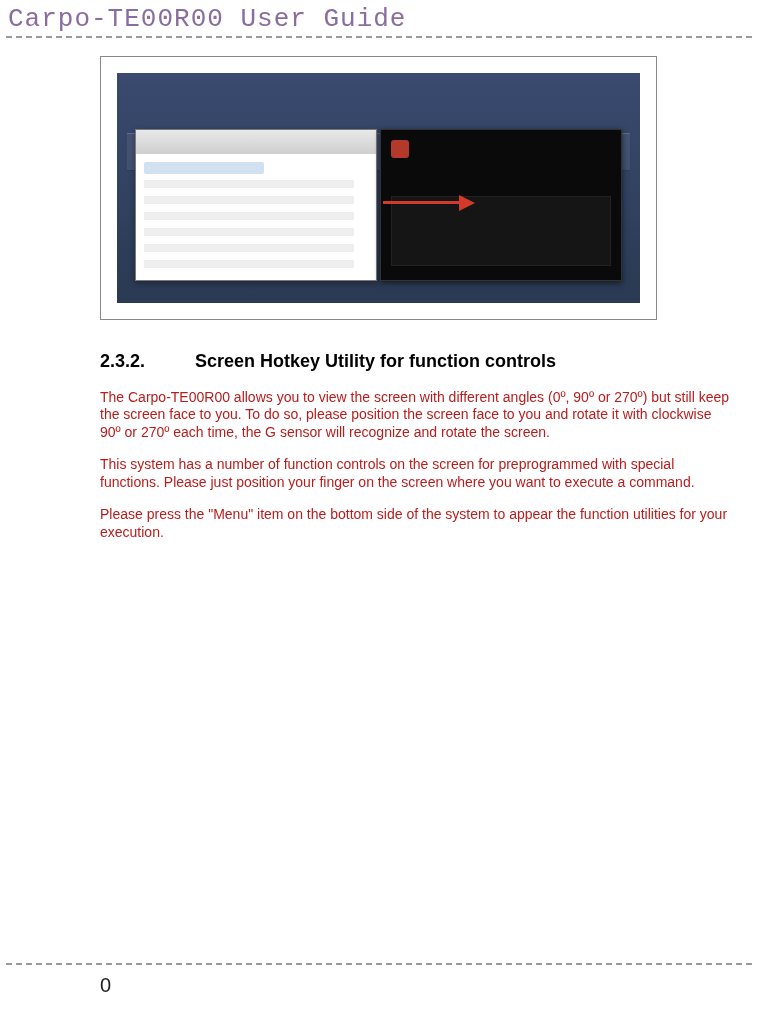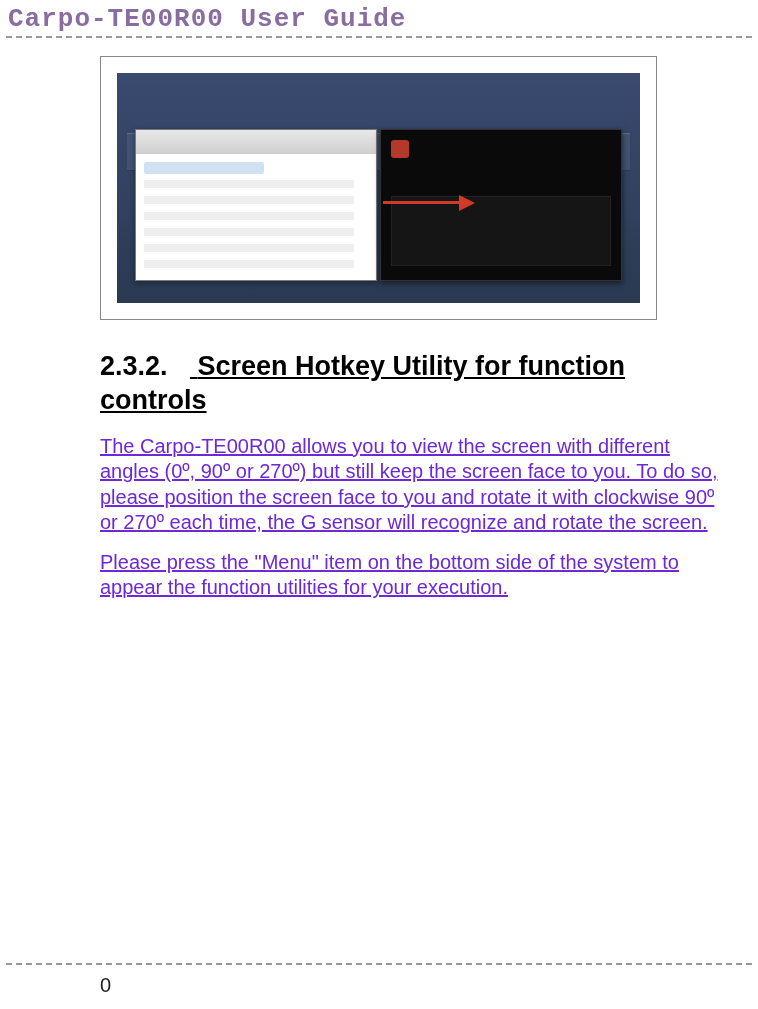--- a/index.html
+++ b/index.html
@@ -12,21 +12,21 @@
     color: #222;
     position: relative;
     overflow: hidden;
   }
   .header {
     padding: 4px 8px 2px 8px;
     color: #8a6da0;
     font-family: "Consolas", "Courier New", monospace;
     font-size: 26px;
     letter-spacing: 1px;
-    font-weight: bold;
+    font-weight: normal;
   }
   .dash-rule {
     height: 0;
     border: none;
     border-top: 2px dashed #999;
     margin: 0 6px;
   }
   .content {
     padding: 18px 28px 10px 100px;
   }
@@ -152,37 +152,35 @@
     position: absolute;
     left: 76px;
     top: -6px;
     width: 0;
     height: 0;
     border-left: 16px solid #d43a2a;
     border-top: 8px solid transparent;
     border-bottom: 8px solid transparent;
   }
   h2.section {
-    font-size: 27px;
+    font-size: 18px;
     font-weight: bold;
     margin: 24px 0 16px 0;
     line-height: 1.25;
     color: #000;
-    text-decoration: underline;
   }
   h2.section .num {
     display: inline-block;
     min-width: 90px;
   }
   p.body {
-    font-size: 20px;
+    font-size: 14px;
     line-height: 1.28;
     margin: 0 0 14px 0;
-    color: #6d28d9;
-    text-decoration: underline;
+    color: #b91c1c;
   }
   .footer-rule {
     position: absolute;
     left: 6px; right: 6px;
     bottom: 44px;
     border-top: 2px dashed #999;
   }
   .page-num {
     position: absolute;
     left: 100px;
@@ -222,20 +220,21 @@
       </div>
     </div>
   </div>
 
   <h2 class="section">
     <span class="num">2.3.2.</span>
     <span>Screen Hotkey Utility for function controls</span>
   </h2>
 
   <p class="body">The Carpo-TE00R00 allows you to view the screen with different angles (0º, 90º or 270º) but still keep the screen face to you. To do so, please position the screen face to you and rotate it with clockwise 90º or 270º each time, the G sensor will recognize and rotate the screen.</p>
+  <p class="body">This system has a number of function controls on the screen for preprogrammed with special functions. Please just position your finger on the screen where you want to execute a command.</p>
 
 
   <p class="body">Please press the "Menu" item on the bottom side of the system to appear the function utilities for your execution.</p>
 
 </div>
 
 <div class="footer-rule"></div>
 <div class="page-num">0</div>
 
 </body></html>

